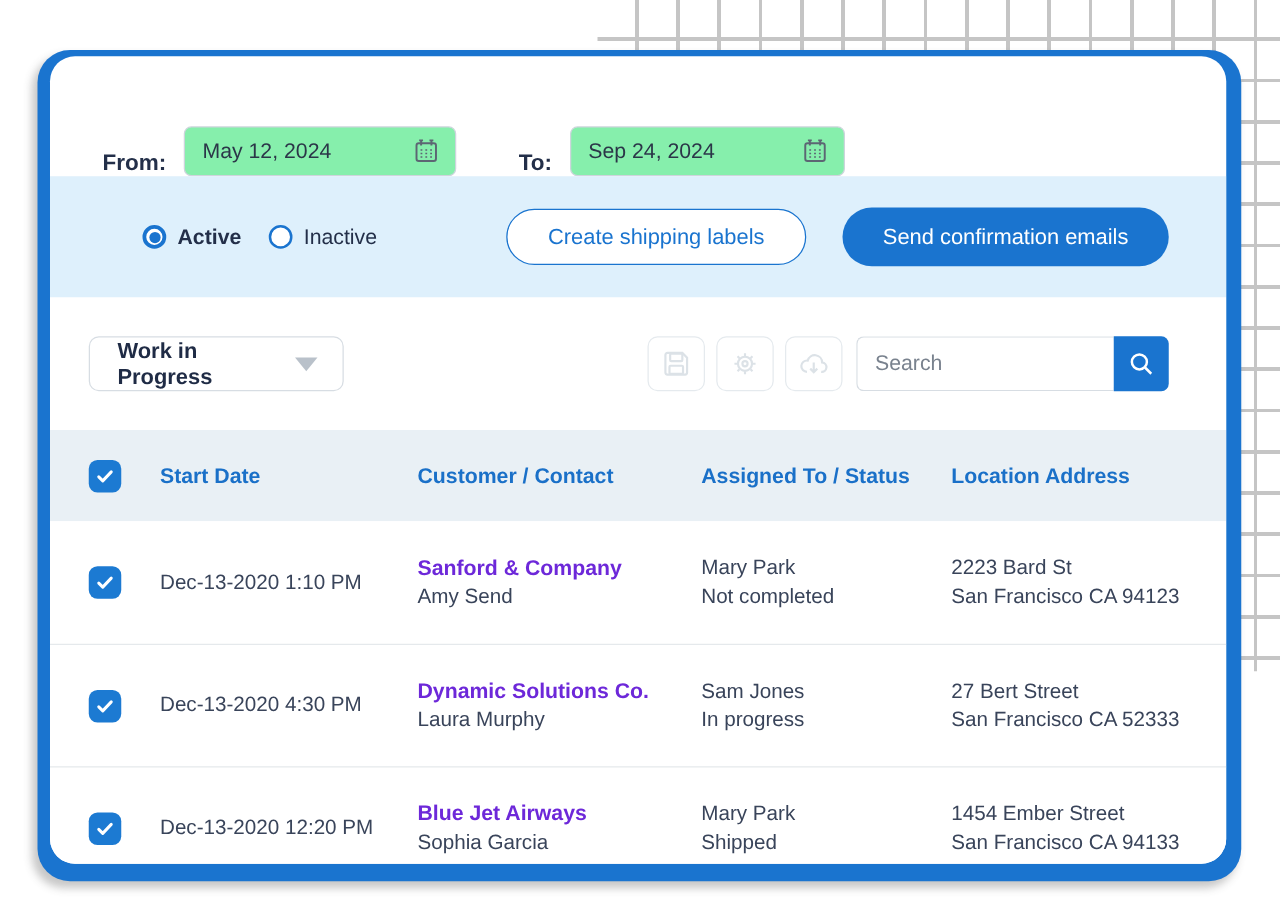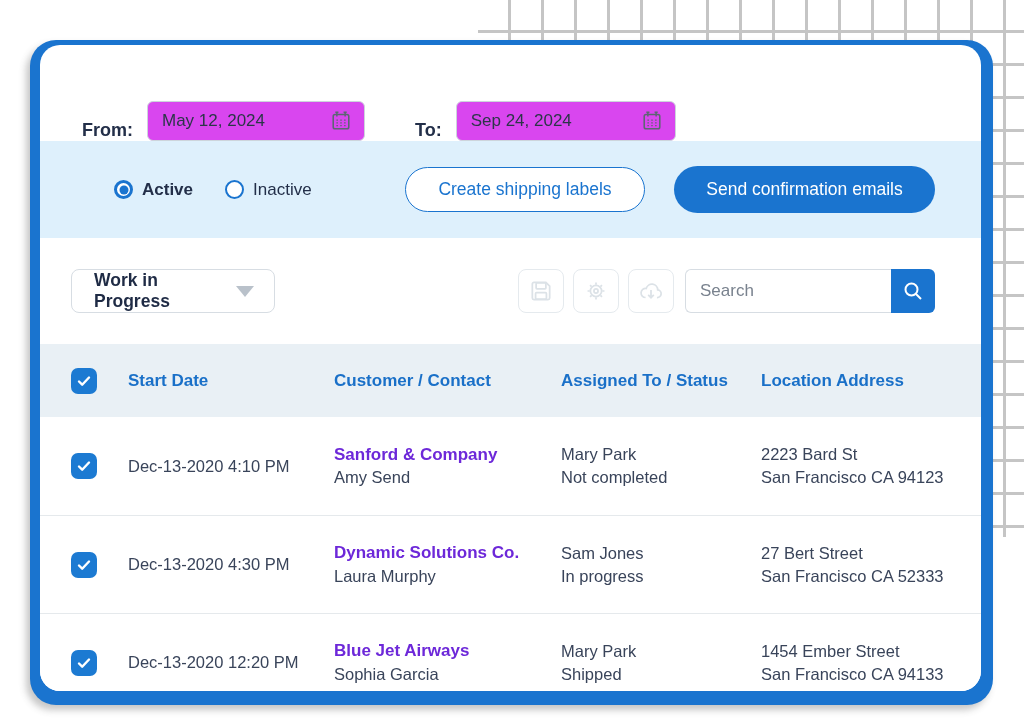--- a/index.html
+++ b/index.html
@@ -18,31 +18,31 @@
   .card-frame { position:absolute; left:30px; top:40px; width:963px; height:665px; z-index:1;
     background:#1a74cf; border-radius:26px; padding:5px 12px 14px 10px;
     box-shadow:-4px 5px 7px rgba(70,70,70,.30); }
   .card { background:#ffffff; width:100%; height:100%; border-radius:20px;
     overflow:hidden; display:flex; flex-direction:column; }
 
   
   .sec-dates { height:96px; flex:0 0 auto; display:flex; align-items:flex-end; padding:0 46px 0 42px; }
   .field-label { font-size:18px; font-weight:bold; color:#232f49; }
   .date-box { display:flex; align-items:center; justify-content:space-between;
-    height:40px; border:1px solid #cdd5dc; border-radius:6px; background:#d946ef;
+    height:40px; border:1px solid #cdd5dc; border-radius:6px; background:#86efac;
     padding:0 12px 0 14px; margin-left:14px; }
   .date-box.from { width:218px; margin-right:50px; }
   .date-box.to { width:220px; }
   .date-value { font-size:17px; color:#2b3648; }
   .cal-icon { color:#5c6673; display:flex; }
 
   
   .sec-band { height:97px; flex:0 0 auto; background:#def0fc; display:flex; align-items:center;
     padding:0 46px; }
-  .radio-group { display:flex; align-items:flex-start; gap:32px;padding-left:28px; }
+  .radio-group { display:flex; align-items:flex-start; gap:22px;padding-left:28px; }
   .radio-opt { display:flex; align-items:center; gap:9px; cursor:pointer; }
   .radio-ring { width:19px; height:19px; border-radius:50%; border:2.5px solid #1a74cf;
     background:#fff; position:relative; flex:0 0 auto; }
   .radio-ring.on { border-width:3px; }
   .radio-ring.on::after { content:""; position:absolute; left:50%; top:50%;
     transform:translate(-50%,-50%); width:9px; height:9px; border-radius:50%; background:#1a74cf; }
   .radio-label { font-size:17px; color:#232f49; }
   .radio-label.sel { font-weight:bold; }
   .btn { border-radius:999px; font-size:17.5px; display:flex; align-items:center;
     justify-content:center; cursor:pointer; }
@@ -195,21 +195,21 @@
       </div>
 
       <div class="tbl-row data-row">
         <div class="checkbox">
           <span>
             <svg width="16" height="16" viewBox="0 0 16 16" fill="none" stroke="#ffffff" stroke-width="2.4" stroke-linecap="round" stroke-linejoin="round">
                 <path d="M3 8.5l3.2 3.2L13 4.5"></path>
               </svg>
           </span>
         </div>
-        <div class="cell-date">Dec-13-2020 4:10 PM</div>
+        <div class="cell-date">Dec-13-2020 1:10 PM</div>
         <div class="cell-two">
           <div class="strong">Sanford &amp; Company</div>
           <div>Amy Send</div>
         </div>
         <div class="cell-two">
           <div>Mary Park</div>
           <div>Not completed</div>
         </div>
         <div class="cell-two">
           <div>2223 Bard St</div>

